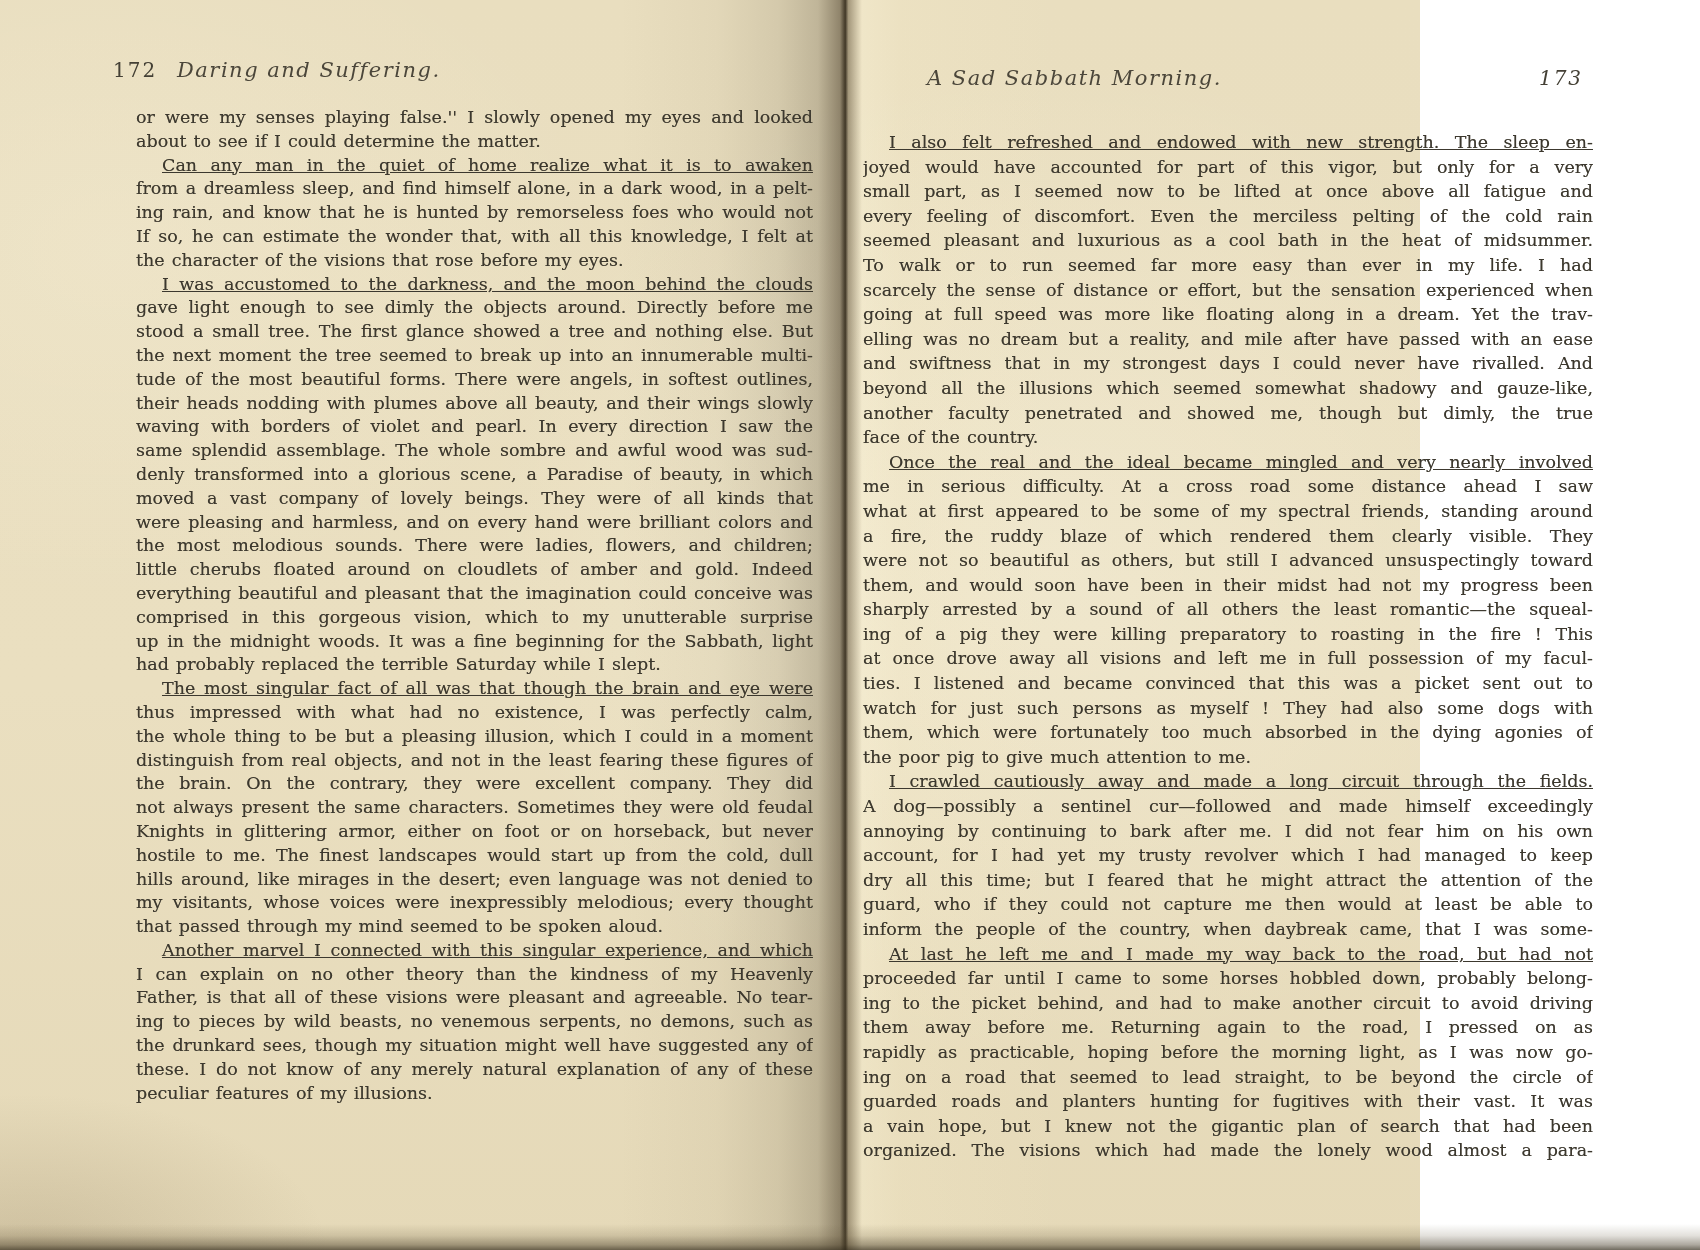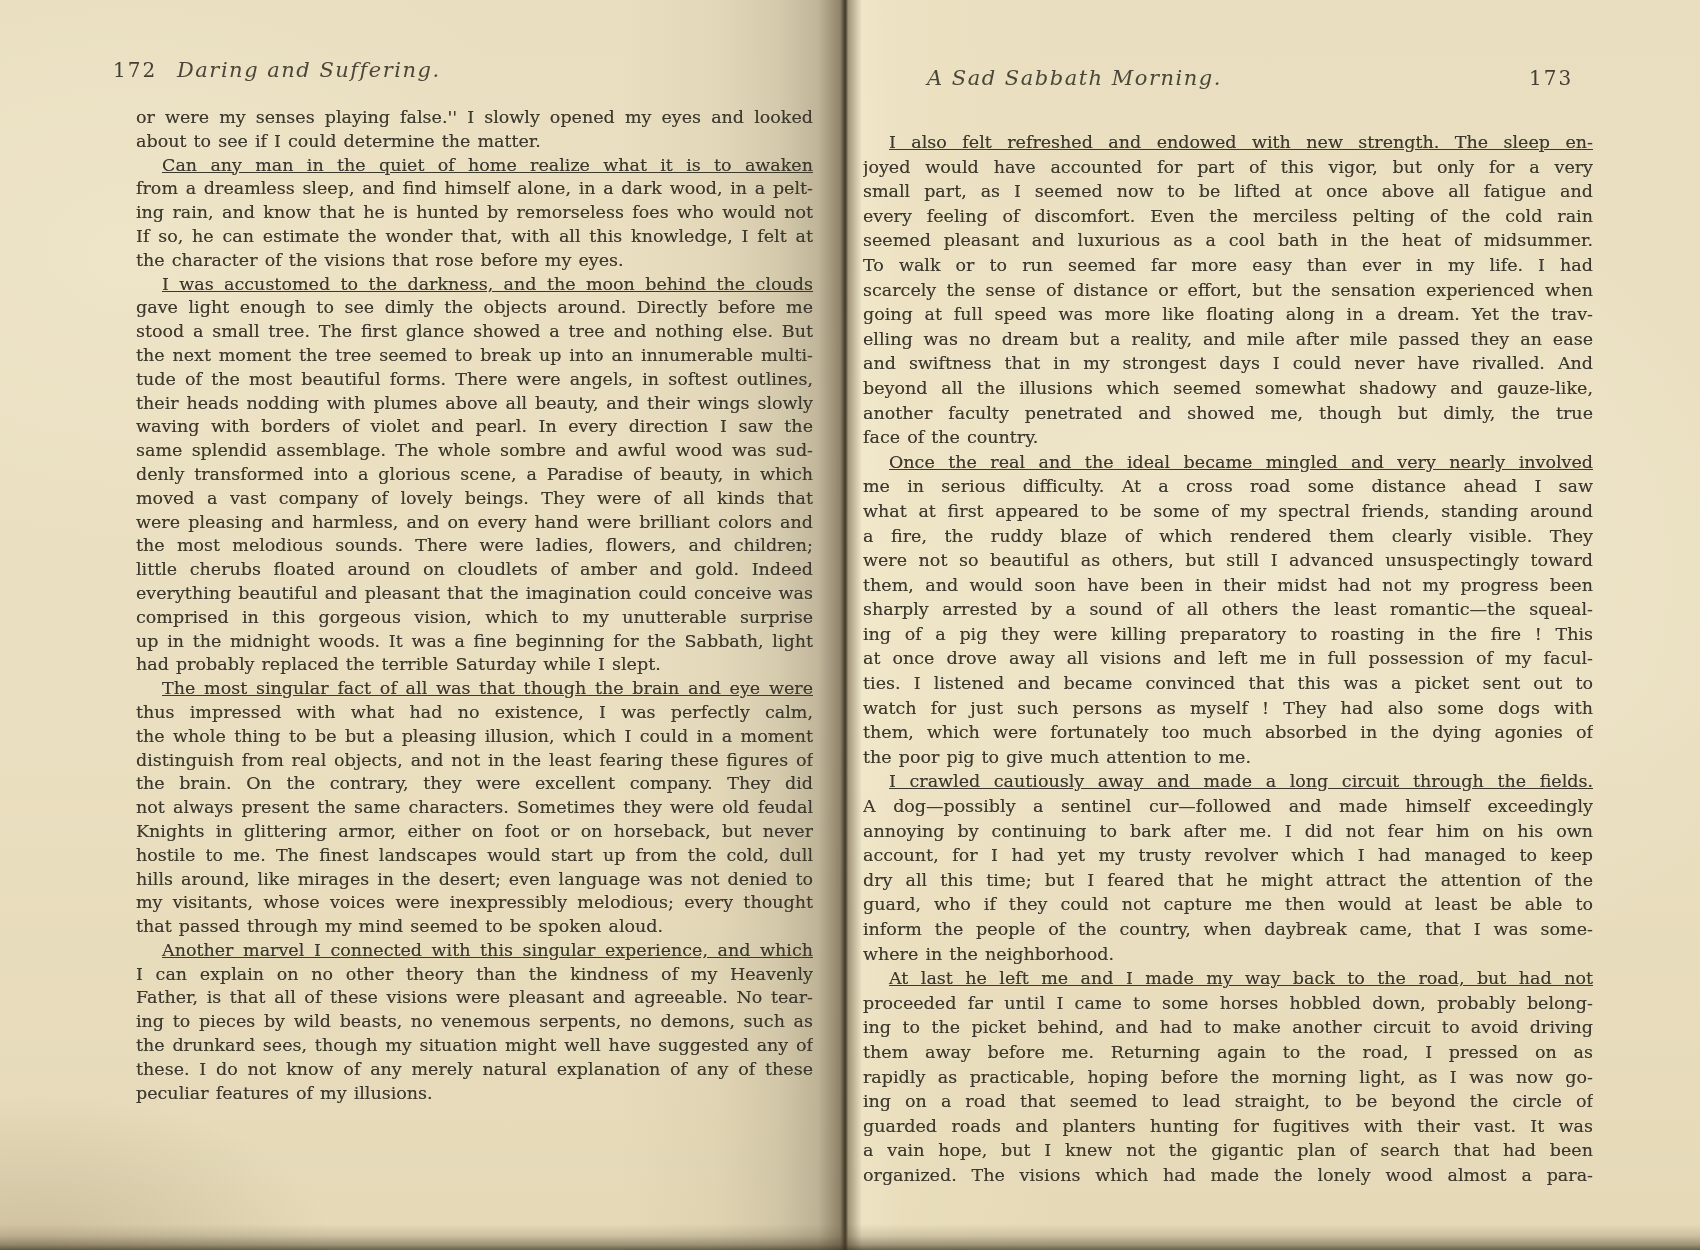--- a/index.html
+++ b/index.html
@@ -3,26 +3,27 @@
 <meta charset="utf-8">
 <style>
   html, body {
     margin: 0; padding: 0;
     width: 1700px; height: 1250px;
     overflow: hidden;
     font-family: "DejaVu Serif", "Liberation Serif", serif;
   }
   .scan {
     position: relative;
-    width: 1700px; height: 1250px;
+    width: 1388px; height: 1250px;
     background:
       radial-gradient(ellipse 700px 500px at 8% 20%, rgba(255,250,232,0.20), rgba(255,250,232,0) 70%),
       radial-gradient(ellipse 800px 700px at 74% 45%, rgba(255,252,238,0.28), rgba(255,252,238,0) 72%),
       radial-gradient(ellipse 500px 260px at 2% 100%, rgba(120,100,68,0.22), rgba(120,100,68,0) 60%),
       linear-gradient(180deg, #e9debf 0%, #eadfc0 55%, #e5d9b8 100%);
+    padding-left: 32px;
   }
   
   .gutter {
     position: absolute; left: 620px; top: 0;
     width: 440px; height: 1250px;
     background: linear-gradient(90deg,
       rgba(115,102,74,0)    0%,
       rgba(115,102,74,0.06) 22%,
       rgba(104,94,70,0.16)  36%,
       rgba(96,86,64,0.30)   45%,
@@ -57,21 +58,21 @@
     font-size: 21px;
     letter-spacing: 1.5px;
     color: #4b463a;
   }
   .pagenum {
     width: 64px;
     font-size: 20px;
     letter-spacing: 2px;
     color: #444035;
   }
-  .pagenum.right-side { text-align: left; }
+  .pagenum.right-side { text-align: center; font-style: italic; }
 
   .body { font-size: 17.5px; word-spacing: 1.5px; }
   .line {
     text-align: justify;
     -moz-text-align-last: justify;
     text-align-last: justify;
     overflow: hidden;
     text-shadow: 0 0 0.5px rgba(62,56,44,0.55);
   }
   .page.left  .line { line-height: 23.8px; height: 23.8px; margin-left: 23px; }
@@ -156,21 +157,21 @@
     <div class="body">
         <div class="para">
           <div class="line first">I also felt refreshed and endowed with new strength.  The sleep en-</div>
           <div class="line">joyed would have accounted for part of this vigor, but only for a very</div>
           <div class="line">small part, as I seemed now to be lifted at once above all fatigue and</div>
           <div class="line">every feeling of discomfort.  Even the merciless pelting of the cold rain</div>
           <div class="line">seemed pleasant and luxurious as a cool bath in the heat of midsummer.</div>
           <div class="line">To walk or to run seemed far more easy than ever in my life.  I had</div>
           <div class="line">scarcely the sense of distance or effort, but the sensation experienced when</div>
           <div class="line">going at full speed was more like floating along in a dream.  Yet the trav-</div>
-          <div class="line">elling was no dream but a reality, and mile after mile passed they an ease</div>
+          <div class="line">elling was no dream but a reality, and mile after have passed with an ease</div>
           <div class="line">and swiftness that in my strongest days I could never have rivalled.  And</div>
           <div class="line">beyond all the illusions which seemed somewhat shadowy and gauze-like,</div>
           <div class="line">another faculty penetrated and showed me, though but dimly, the true</div>
           <div class="line last">face of the country.</div>
         </div>
         <div class="para">
           <div class="line first">Once the real and the ideal became mingled and very nearly involved</div>
           <div class="line">me in serious difficulty.  At a cross road some distance ahead I saw</div>
           <div class="line">what at first appeared to be some of my spectral friends, standing around</div>
           <div class="line">a fire, the ruddy blaze of which rendered them clearly visible.  They</div>
@@ -185,21 +186,20 @@
           <div class="line last">the poor pig to give much attention to me.</div>
         </div>
         <div class="para">
           <div class="line first">I crawled cautiously away and made a long circuit through the fields.</div>
           <div class="line">A dog—possibly a sentinel cur—followed and made himself exceedingly</div>
           <div class="line">annoying by continuing to bark after me.  I did not fear him on his own</div>
           <div class="line">account, for I had yet my trusty revolver which I had managed to keep</div>
           <div class="line">dry all this time; but I feared that he might attract the attention of the</div>
           <div class="line">guard, who if they could not capture me then would at least be able to</div>
           <div class="line">inform the people of the country, when daybreak came, that I was some-</div>
-          <div class="line last">where in the neighborhood.</div>
         </div>
         <div class="para">
           <div class="line first">At last he left me and I made my way back to the road, but had not</div>
           <div class="line">proceeded far until I came to some horses hobbled down, probably belong-</div>
           <div class="line">ing to the picket behind, and had to make another circuit to avoid driving</div>
           <div class="line">them away before me.  Returning again to the road, I pressed on as</div>
           <div class="line">rapidly as practicable, hoping before the morning light, as I was now go-</div>
           <div class="line">ing on a road that seemed to lead straight, to be beyond the circle of</div>
           <div class="line">guarded roads and planters hunting for fugitives with their vast.  It was</div>
           <div class="line">a vain hope, but I knew not the gigantic plan of search that had been</div>

